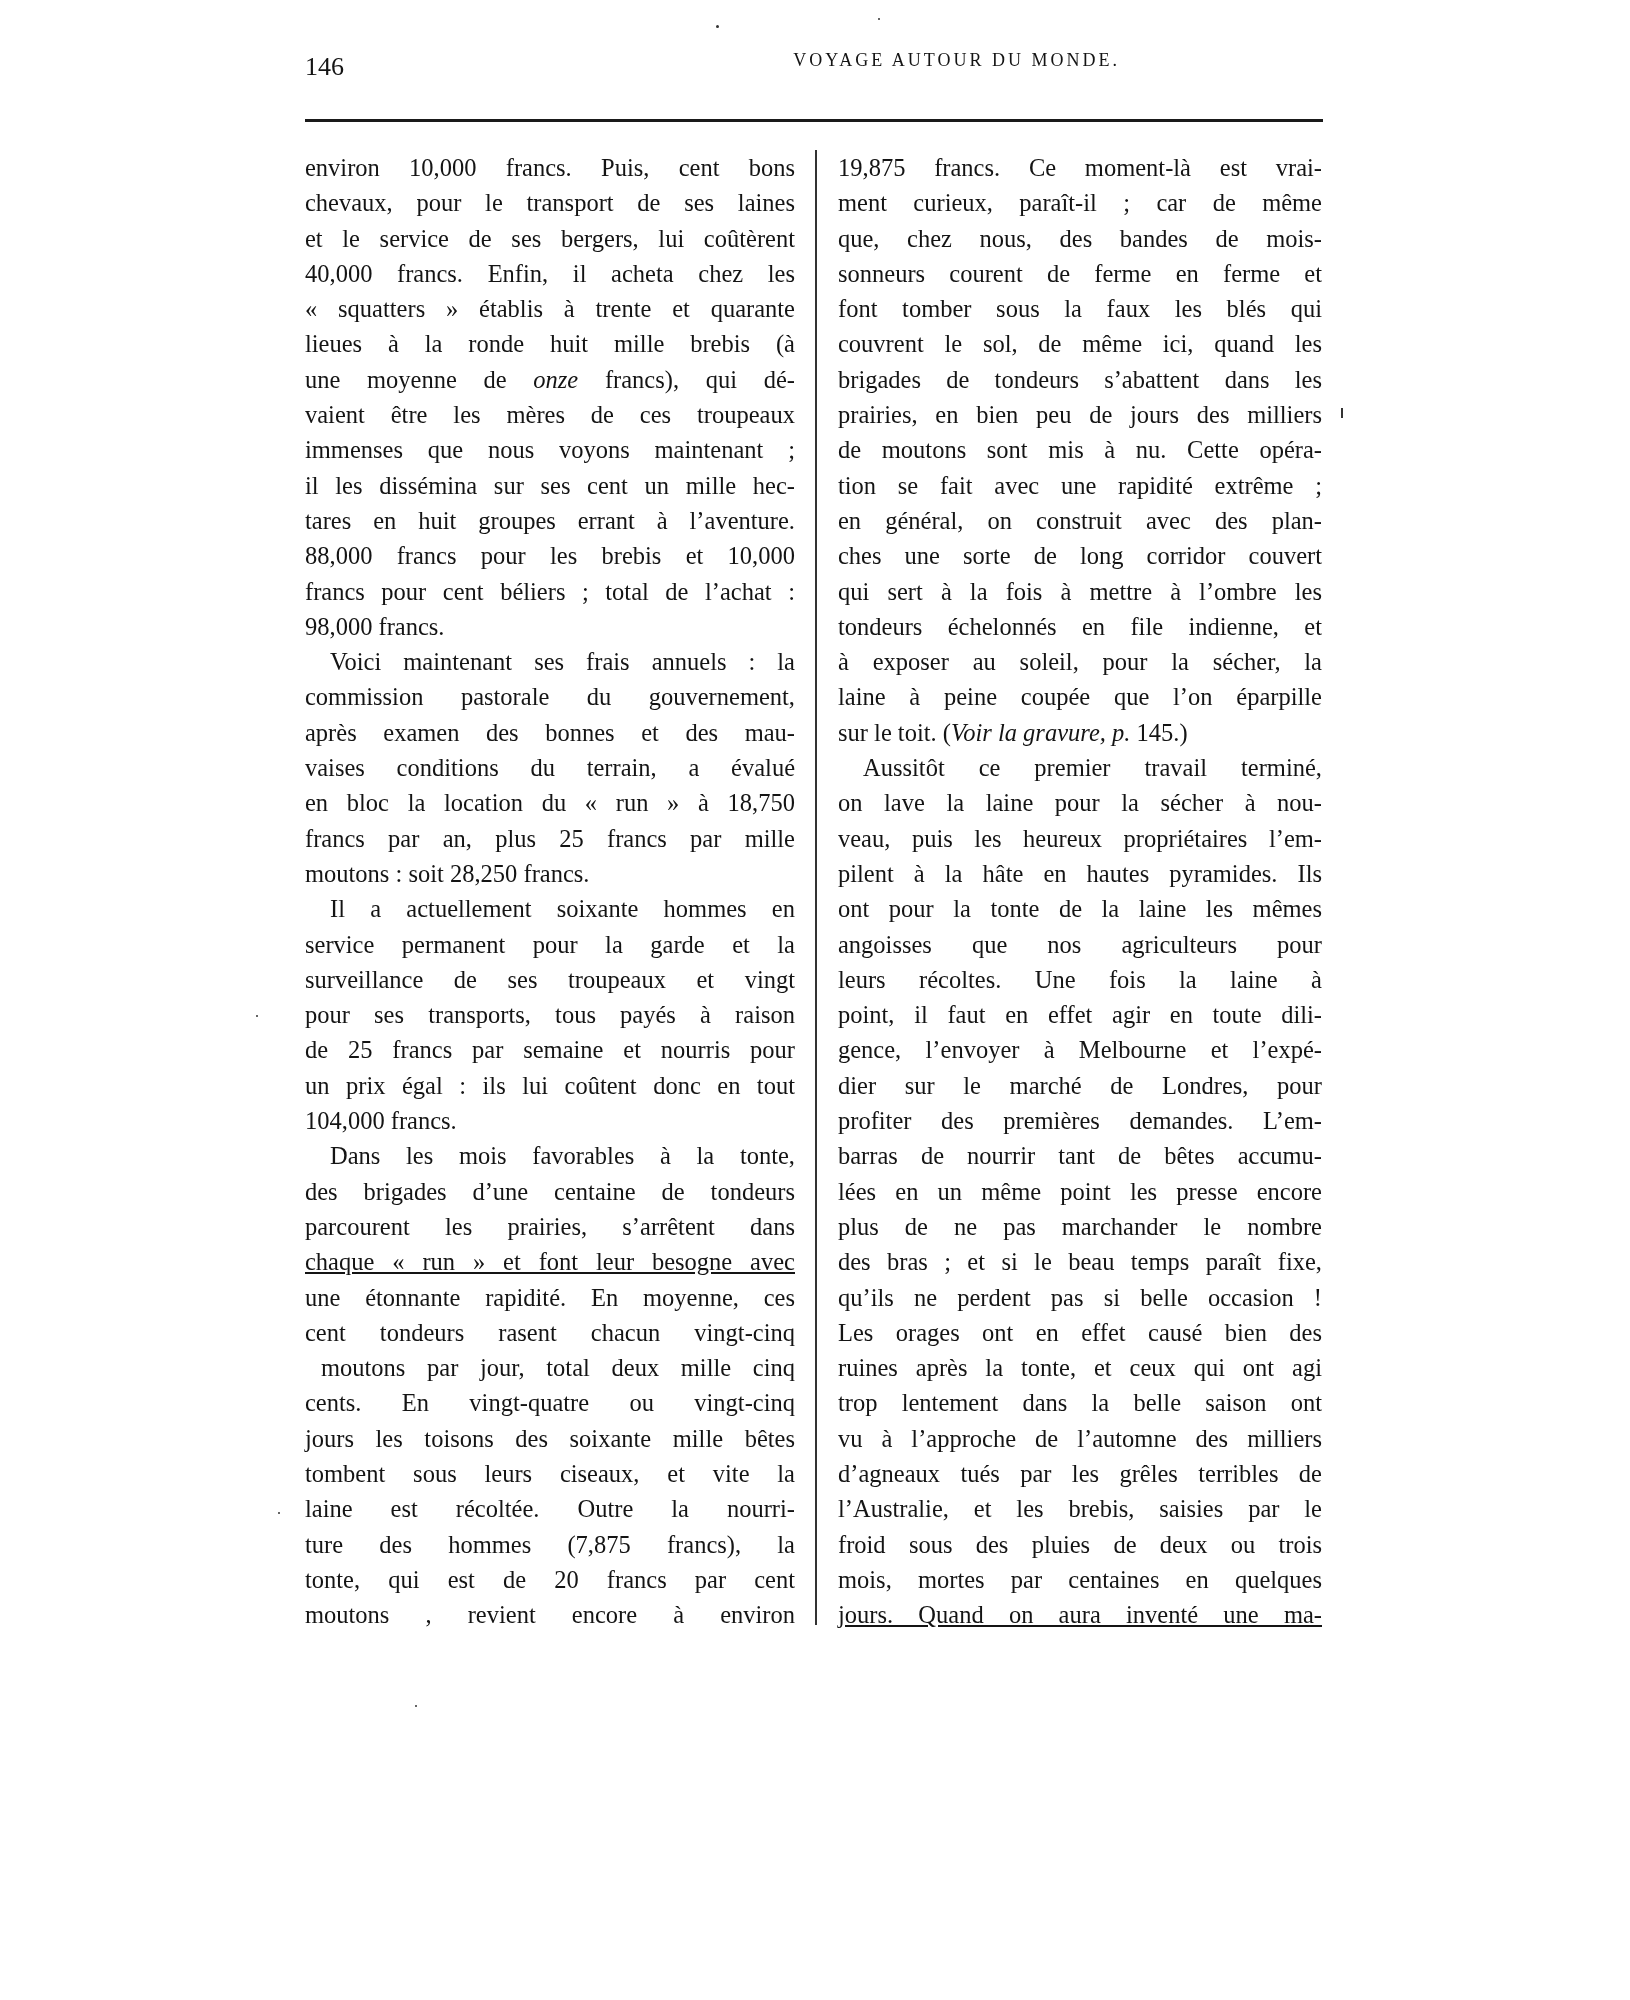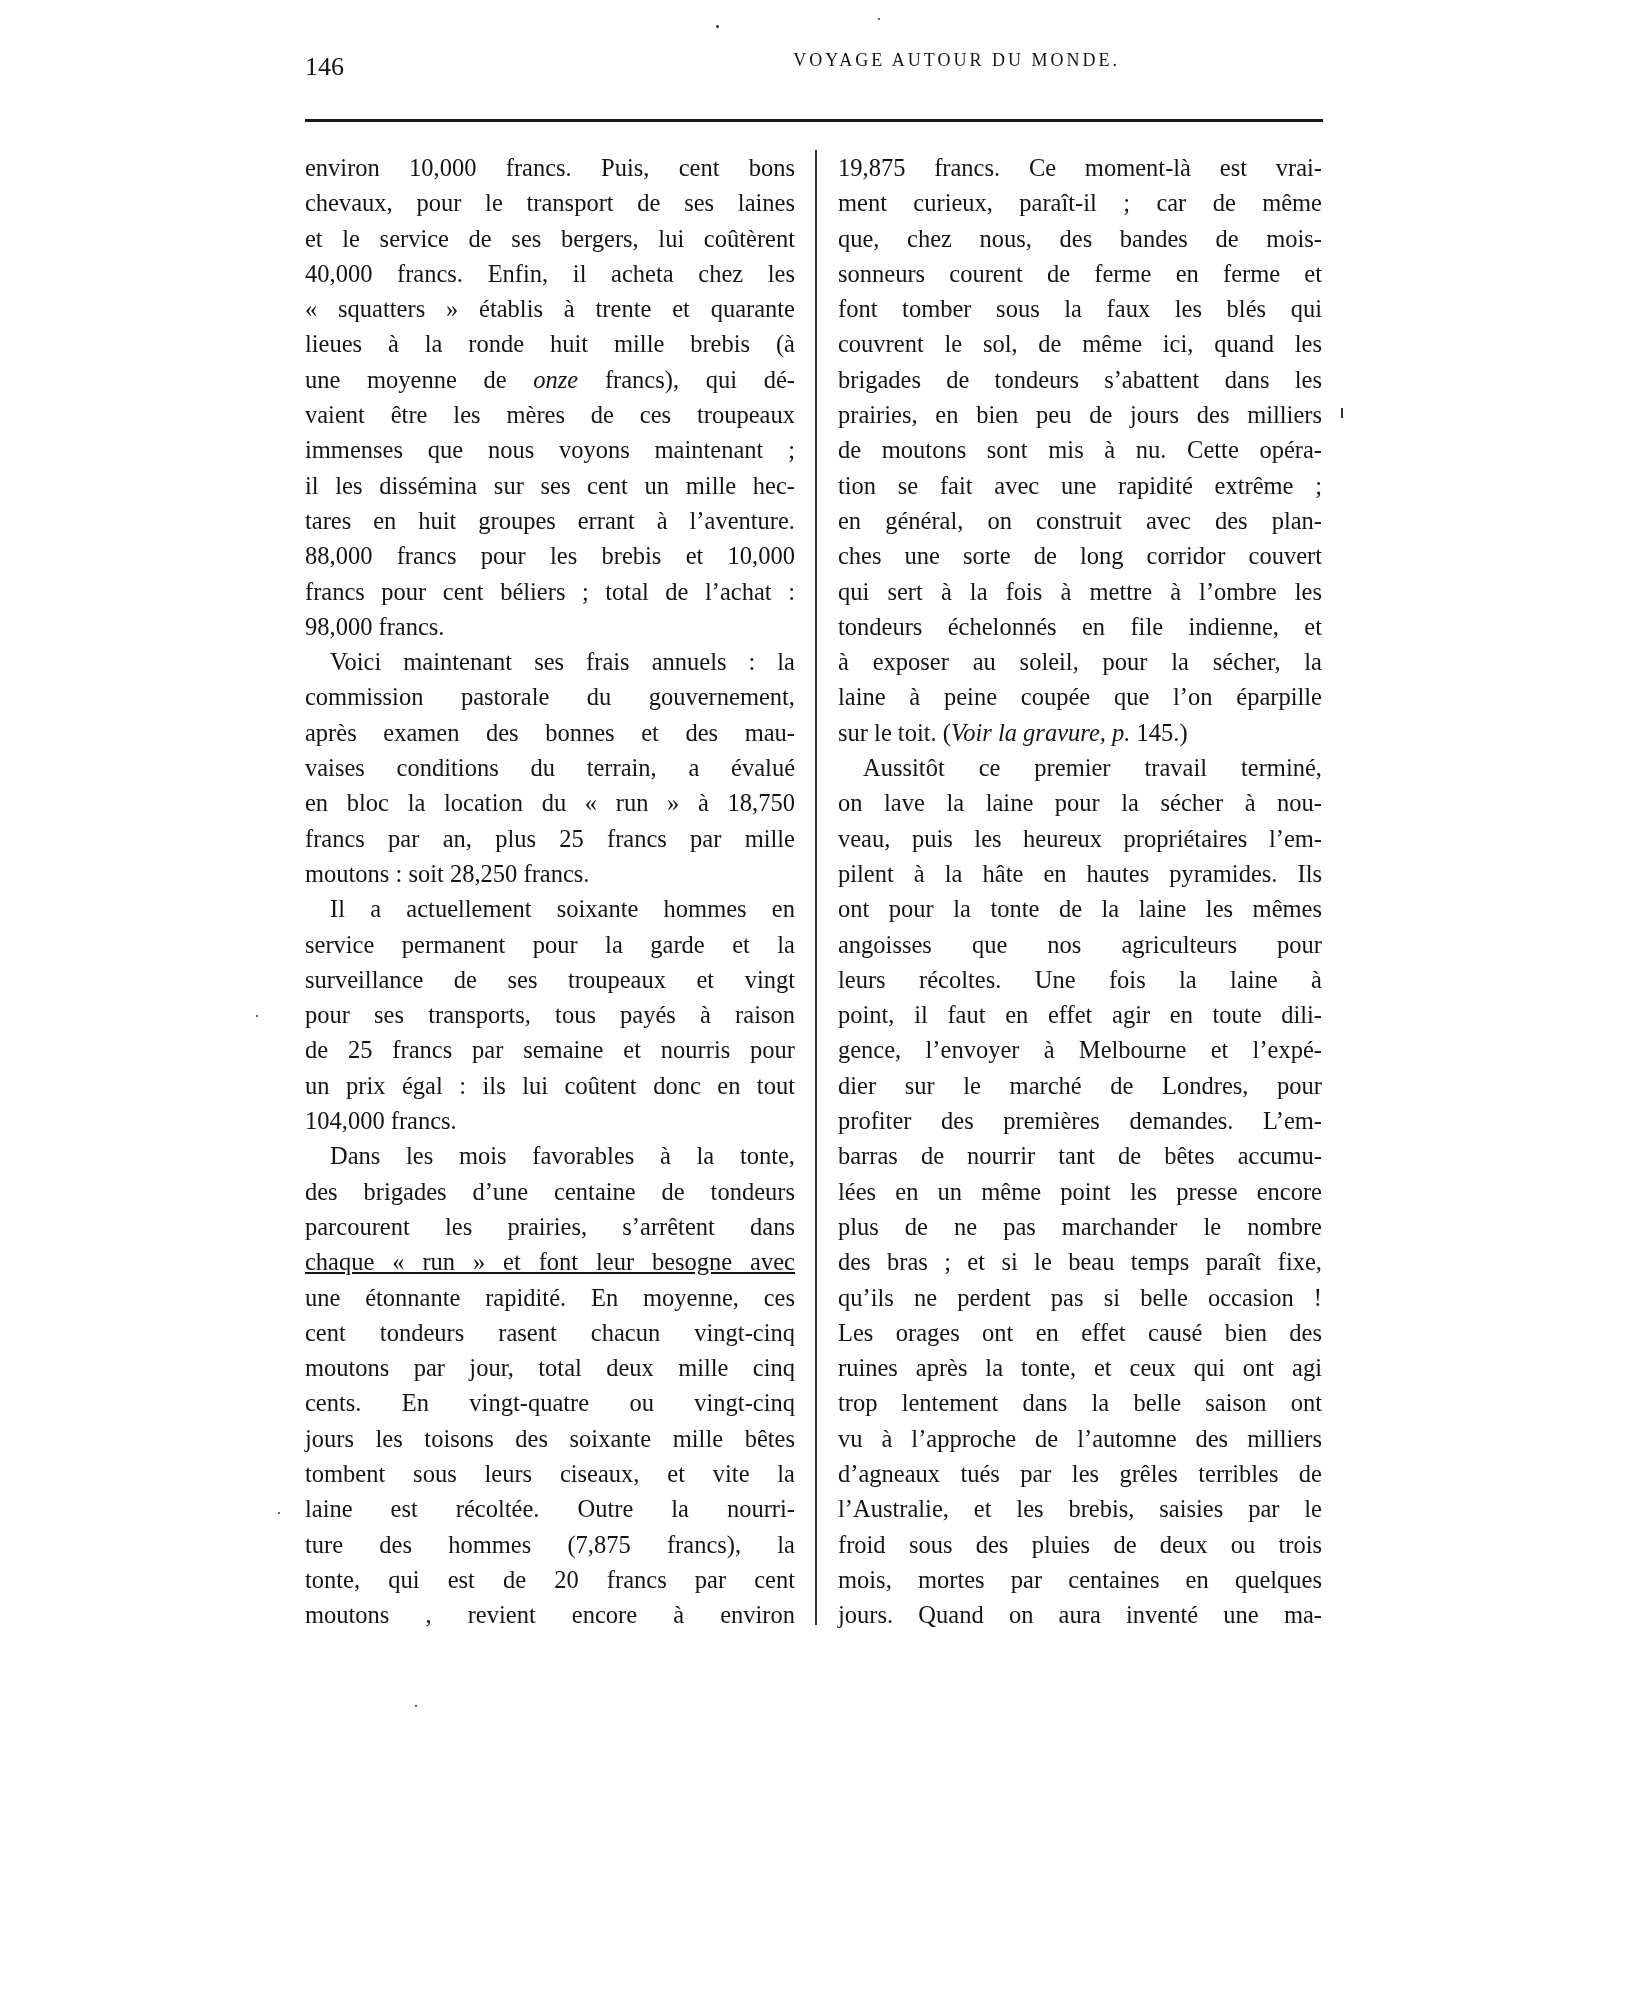--- a/index.html
+++ b/index.html
@@ -57,21 +57,21 @@
       <div class="line" style="white-space: nowrap; word-spacing: 0px;">pour ses transports, tous payés à raison</div>
       <div class="line" style="white-space: nowrap; word-spacing: 0px;">de 25 francs par semaine et nourris pour</div>
       <div class="line" style="white-space: nowrap; word-spacing: 0px;">un prix égal : ils lui coûtent donc en tout</div>
       <div class="line last">104,000 francs.</div>
       <div class="line indent" style="white-space: nowrap; word-spacing: 0px;">Dans les mois favorables à la tonte,</div>
       <div class="line" style="white-space: nowrap; word-spacing: 0px;">des brigades d’une centaine de tondeurs</div>
       <div class="line" style="white-space: nowrap; word-spacing: 0px;">parcourent les prairies, s’arrêtent dans</div>
       <div class="line" style="white-space: nowrap; word-spacing: 0px; text-decoration: underline;">chaque « run » et font leur besogne avec</div>
       <div class="line" style="white-space: nowrap; word-spacing: 0px;">une étonnante rapidité. En moyenne, ces</div>
       <div class="line" style="white-space: nowrap; word-spacing: 0px;">cent tondeurs rasent chacun vingt-cinq</div>
-      <div class="line" style="white-space: nowrap; word-spacing: 0px;">moutons par jour, total deux mille cinq</div>
+      <div class="line" style="white-space: nowrap; word-spacing: 0px; margin-left: 16px;">moutons par jour, total deux mille cinq</div>
       <div class="line" style="white-space: nowrap; word-spacing: 0px;">cents. En vingt-quatre ou vingt-cinq</div>
       <div class="line" style="white-space: nowrap; word-spacing: 0px;">jours les toisons des soixante mille bêtes</div>
       <div class="line" style="white-space: nowrap; word-spacing: 0px;">tombent sous leurs ciseaux, et vite la</div>
       <div class="line" style="white-space: nowrap; word-spacing: 0px;">laine est récoltée. Outre la nourri-</div>
       <div class="line" style="white-space: nowrap; word-spacing: 0px;">ture des hommes (7,875 francs), la</div>
       <div class="line" style="white-space: nowrap; word-spacing: 0px;">tonte, qui est de 20 francs par cent</div>
       <div class="line" style="white-space: nowrap; word-spacing: 0px;">moutons , revient encore à environ</div>
     </div>
   <div class="column-divider"></div>
   <div class="column col-right" id="col-right">
@@ -109,21 +109,21 @@
       <div class="line" style="white-space: nowrap; word-spacing: 0px;">des bras ; et si le beau temps paraît fixe,</div>
       <div class="line" style="white-space: nowrap; word-spacing: 0px;">qu’ils ne perdent pas si belle occasion !</div>
       <div class="line" style="white-space: nowrap; word-spacing: 0px;">Les orages ont en effet causé bien des</div>
       <div class="line" style="white-space: nowrap; word-spacing: 0px;">ruines après la tonte, et ceux qui ont agi</div>
       <div class="line" style="white-space: nowrap; word-spacing: 0px;">trop lentement dans la belle saison ont</div>
       <div class="line" style="white-space: nowrap; word-spacing: 0px;">vu à l’approche de l’automne des milliers</div>
       <div class="line" style="white-space: nowrap; word-spacing: 0px;">d’agneaux tués par les grêles terribles de</div>
       <div class="line" style="white-space: nowrap; word-spacing: 0px;">l’Australie, et les brebis, saisies par le</div>
       <div class="line" style="white-space: nowrap; word-spacing: 0px;">froid sous des pluies de deux ou trois</div>
       <div class="line" style="white-space: nowrap; word-spacing: 0px;">mois, mortes par centaines en quelques</div>
-      <div class="line" style="white-space: nowrap; word-spacing: 0px;">jours. Quand on aura inventé une ma-</div>
+      <div class="line" style="white-space: nowrap; word-spacing: 0px; text-decoration: underline;">jours. Quand on aura inventé une ma-</div>
     </div>
 
   <span class="speck" style="left:716px;top:25px;"></span>
   <span class="speck" style="left:878px;top:18px;width:2px;height:2px;"></span>
   <span class="speck" style="left:256px;top:1015px;width:2px;height:2px;"></span>
   <span class="speck" style="left:278px;top:1512px;width:2px;height:2px;"></span>
   <span class="speck" style="left:415px;top:1705px;width:2px;height:2px;"></span>
   <span class="speck" style="left:1341px;top:408px;width:2px;height:10px;border-radius:0;"></span>
 </div>
 

